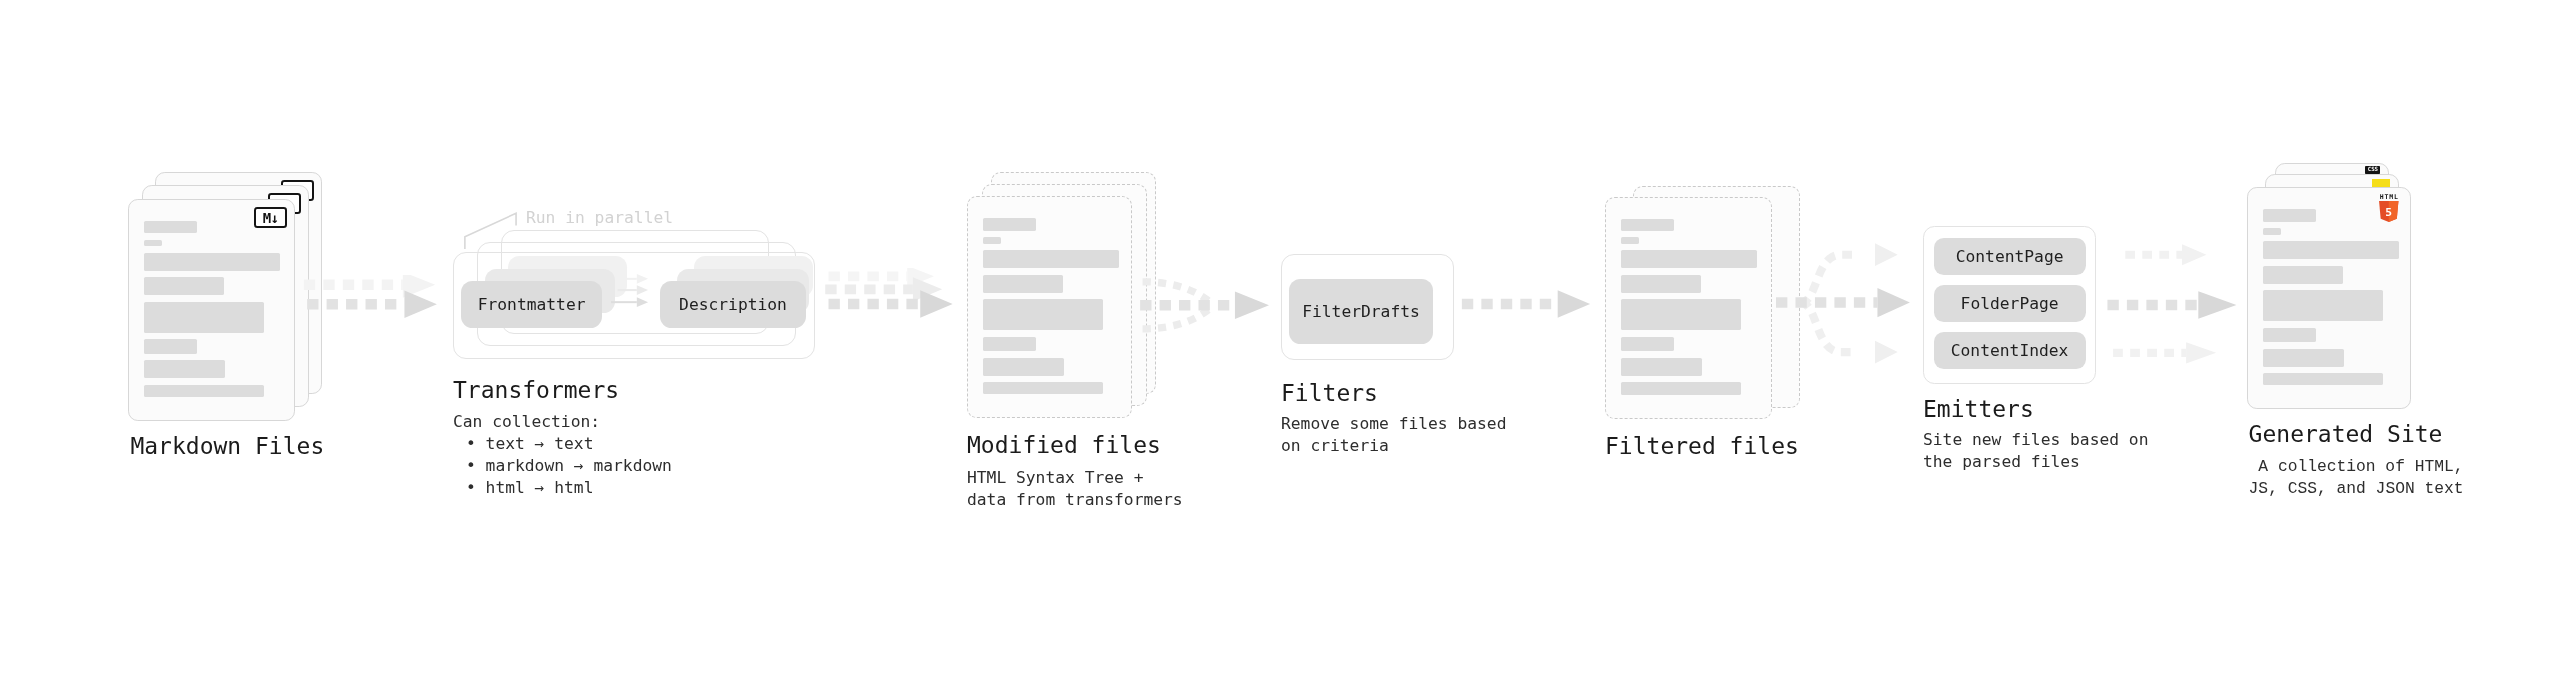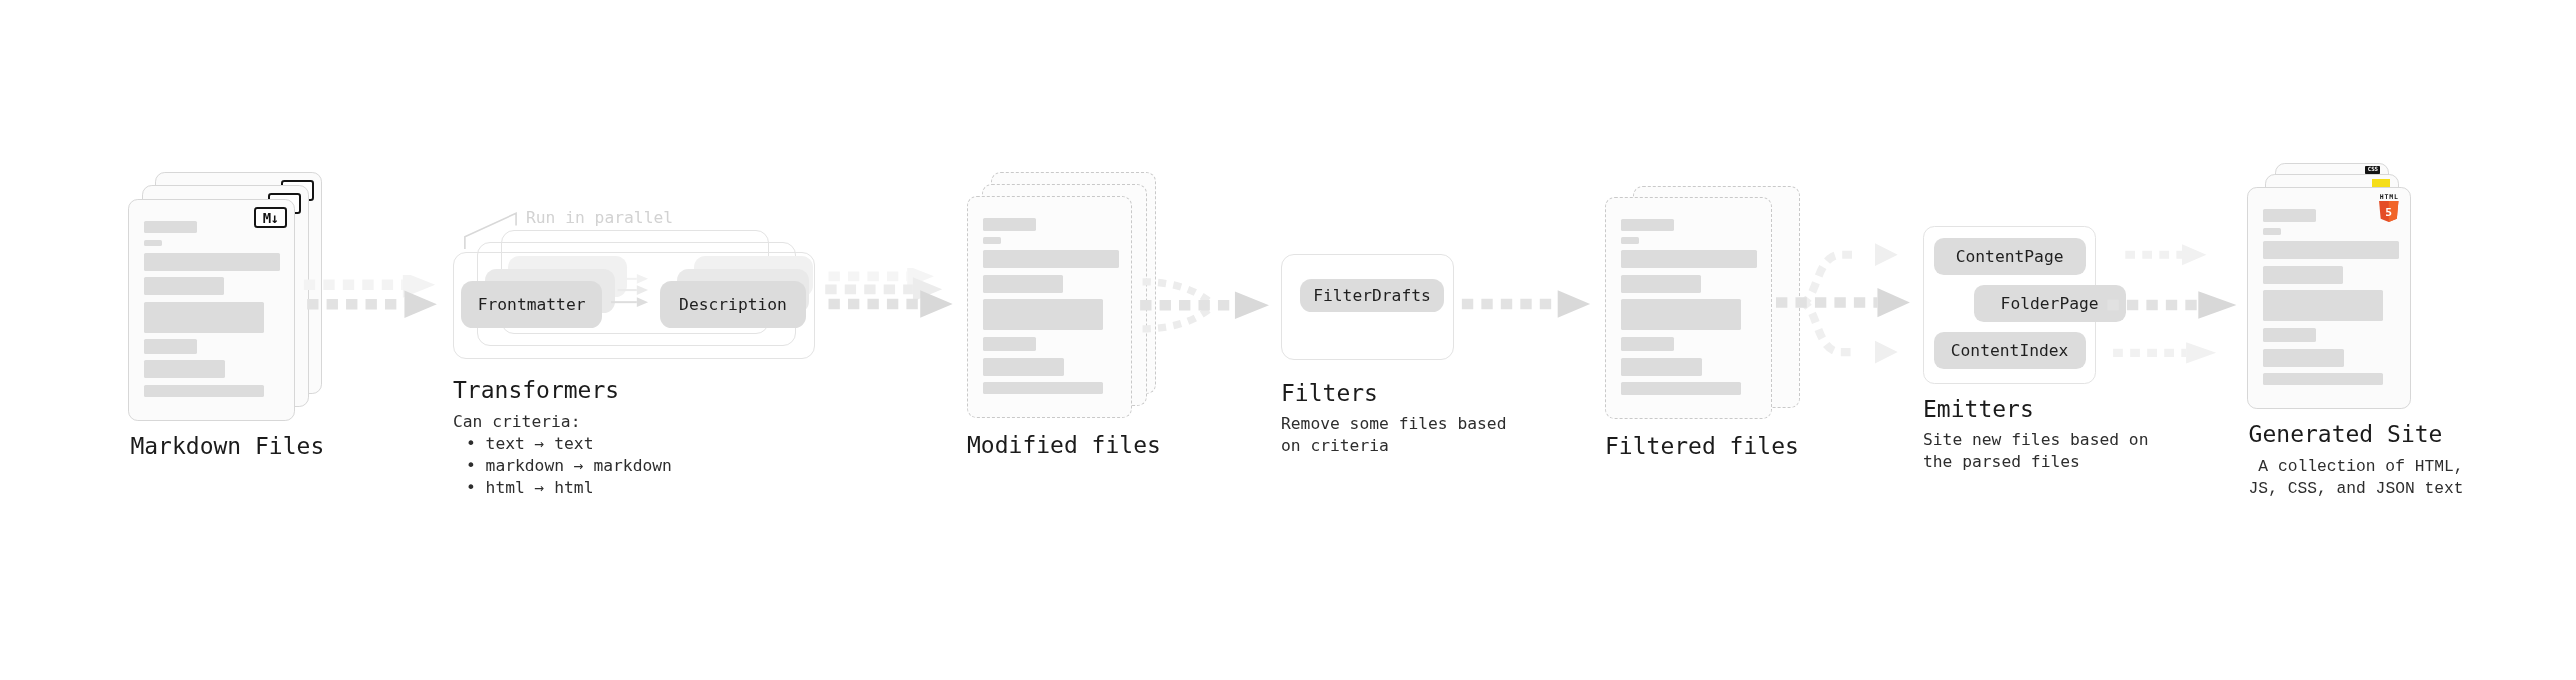--- a/index.html
+++ b/index.html
@@ -105,21 +105,21 @@
           <polygon points="32,14 46,20 32,26" stroke="none"></polygon>
         </g>
       <g stroke="#dddddd" fill="#dddddd">
           <line x1="0" y1="35" x2="32" y2="35" stroke-width="2.5"></line>
           <polygon points="32,29 46,35 32,41" stroke="none"></polygon>
         </g>
     </svg>
 
     <div class="stage-label" style="left:0;top:175px;">Transformers</div>
     <div class="stage-sub" style="left:0;top:209px;">
-      <div>Can criteria:</div>
+      <div>Can collection:</div>
       <div style="padding-left:13px;">• text → text</div>
       <div style="padding-left:13px;">• markdown → markdown</div>
       <div style="padding-left:13px;">• html → html</div>
     </div>
   </div>
 
   <svg class="abs" style="left:822px;top:268px;" width="138" height="54" viewBox="0 0 170 66">
     <g stroke="#f5f5f5" fill="#f5f5f5">
       <line x1="8" y1="10" x2="105" y2="10" stroke-width="12" stroke-dasharray="14 10" fill="none"></line>
       <polygon points="105,-3 138,10 105,23" stroke="none"></polygon>
@@ -143,32 +143,36 @@
           <div class="bar" style="width: 18.7px; height: 6.5px;"></div>
           <div class="bar" style="width: 136px; height: 18px;"></div>
           <div class="bar" style="width: 80px; height: 18px;"></div>
           <div class="bar" style="width: 120px; height: 31px;"></div>
           <div class="bar" style="width: 53px; height: 14.6px;"></div>
           <div class="bar" style="width: 81px; height: 18px;"></div>
           <div class="bar" style="width: 120px; height: 12.2px;"></div>
         </div>
     </div>
     <div class="stage-label" style="left:0;top:260px;">Modified files</div>
+    <div class="stage-sub" style="left:0;top:295px;">
+      <div>HTML Syntax Tree +</div>
+      <div>data from transformers</div>
+    </div>
   </div>
 
   <svg class="abs" style="left:1136px;top:268px;" width="142" height="77" viewBox="0 0 175 95">
     <path d="M8,17 C55,17 80,32 95,45" fill="none" stroke="#ececec" stroke-width="9" stroke-dasharray="10 9"></path>
     <path d="M8,75 C55,75 80,60 95,47" fill="none" stroke="#ececec" stroke-width="9" stroke-dasharray="10 9"></path>
     <line x1="5" y1="46" x2="122" y2="46" stroke="#e2e2e2" stroke-width="13" stroke-dasharray="14 10"></line>
     <polygon points="122,29 164,46 122,63" fill="#d9d9d9"></polygon>
   </svg>
 
   <div class="abs" style="left:1281px;top:254px;width:260px;height:211px;">
     <div class="group-box" style="left:0;top:0;width:173px;height:106px;"></div>
-    <div class="pill" style="left:19px;top:25px;width:144px;height:33px;text-align:right;">FilterDrafts</div>
+    <div class="pill" style="left:8px;top:25px;width:144px;height:65px;text-align:right;">FilterDrafts</div>
     <div class="stage-label" style="left:0;top:126px;">Filters</div>
     <div class="stage-sub" style="left:0;top:159px;">
       <div>Remove some files based</div>
       <div>on criteria</div>
     </div>
   </div>
 
   <svg class="abs" style="left:1457px;top:273px;" width="138" height="62" viewBox="0 0 170 76">
     <line x1="6" y1="38" x2="124" y2="38" stroke="#e2e2e2" stroke-width="13" stroke-dasharray="14 10"></line>
     <polygon points="124,21 164,38 124,55" fill="#d9d9d9"></polygon>
@@ -196,21 +200,21 @@
     <polygon points="122,14 150,28 122,42" fill="#efefef"></polygon>
     <path d="M30,87 C52,87 48,148 80,148 L100,148" fill="none" stroke="#efefef" stroke-width="10" stroke-dasharray="12 9"></path>
     <polygon points="122,134 150,148 122,162" fill="#efefef"></polygon>
     <line x1="0" y1="87" x2="125" y2="87" stroke="#e1e1e1" stroke-width="13" stroke-dasharray="14 10"></line>
     <polygon points="125,69 165,87 125,105" fill="#d8d8d8"></polygon>
   </svg>
 
   <div class="abs" style="left:1923px;top:226px;width:260px;height:260px;">
     <div class="group-box" style="left:0;top:0;width:173px;height:158px;border-radius:11.4px;"></div>
     <div class="pill" style="left:10.6px;top:12.2px;width:152px;height:37px;border-radius:9.8px;text-align:center;">ContentPage</div>
-    <div class="pill" style="left:10.6px;top:59px;width:152px;height:37px;border-radius:9.8px;margin-left:40px;">FolderPage</div>
+    <div class="pill" style="left:10.6px;top:59px;width:152px;height:37px;border-radius:9.8px;">FolderPage</div>
     <div class="pill" style="left:10.6px;top:106px;width:152px;height:37px;border-radius:9.8px;">ContentIndex</div>
     <div class="stage-label" style="left:0;top:170px;">Emitters</div>
     <div class="stage-sub" style="left:0;top:203px;">
       <div>Site new files based on</div>
       <div>the parsed files</div>
     </div>
   </div>
 
   <svg class="abs" style="left:2105px;top:240px;" width="142" height="130" viewBox="0 0 175 160">
     <g stroke="#f1f1f1" fill="#f1f1f1">

